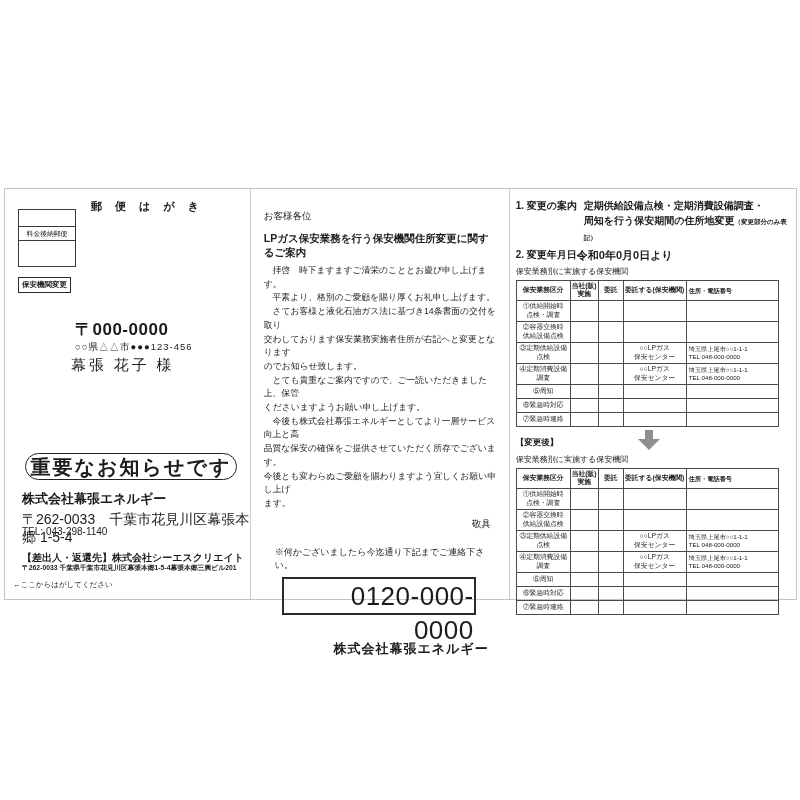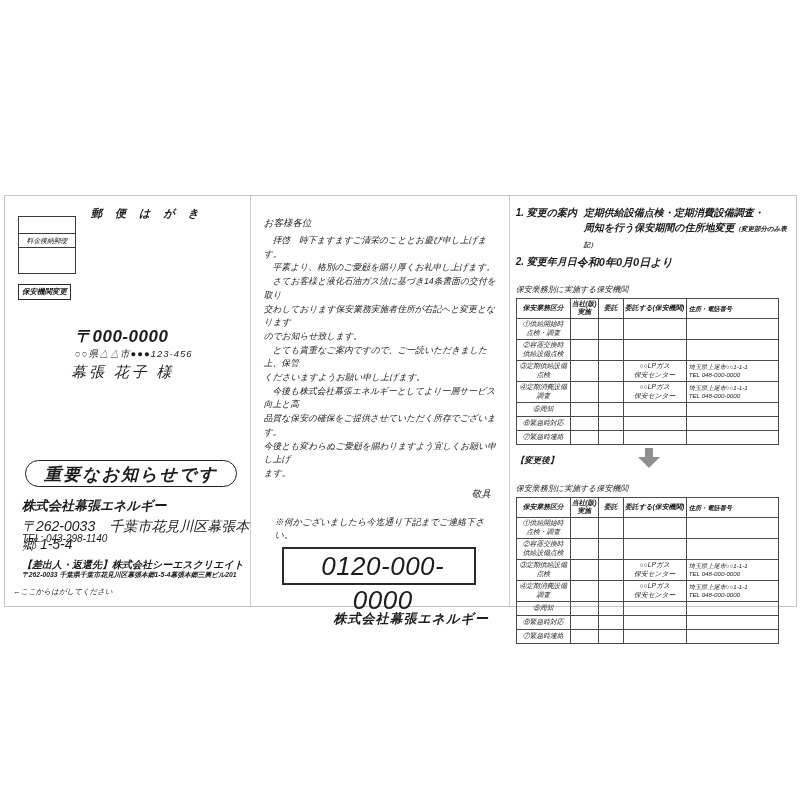--- a/index.html
+++ b/index.html
@@ -1,59 +1,59 @@
 <!DOCTYPE html>
 <html><head>
 <meta charset="utf-8">
 <style>
   html,body{margin:0;padding:0;background:#ffffff;}
   body{width:800px;height:800px;position:relative;font-family:"Liberation Sans",sans-serif;color:#1c1c1c;}
-  .card{position:absolute;left:4px;top:195px;width:791px;height:410px;border:1px solid #c4c4c4;background:#fff;display:flex;font-style:italic;}
+  .card{position:absolute;left:4px;top:188px;width:791px;height:410px;border:1px solid #c4c4c4;background:#fff;display:flex;}
   .panel{position:relative;box-sizing:border-box;height:100%;}
   .panel-left{width:259px;}
   .panel-mid{width:274px;border-left:1px solid #cccccc;}
   .panel-right{width:304px;border-left:1px solid #cccccc;}
   .abs{position:absolute;}
   .pre{white-space:pre-line;}
   
   .hagaki{left:86px;top:10px;font-weight:bold;font-size:11px;letter-spacing:5px;}
   .stampbox{left:13px;top:20px;width:58px;height:58px;border:1px solid #3a3a3a;box-sizing:border-box;}
   .stamp-r1{height:16px;border-bottom:1px solid #3a3a3a;}
   .stamp-r2{height:13px;border-bottom:1px solid #3a3a3a;font-size:6.8px;text-align:center;line-height:13px;}
   .tagbox{left:13px;top:88px;border:1px solid #2a2a2a;font-size:7.5px;font-weight:bold;padding:2px 3px;}
   .zip{left:70px;top:129px;font-weight:bold;font-size:17px;letter-spacing:0.5px;}
   .addr{left:70px;top:152px;font-size:9.5px;letter-spacing:1px;}
   .recipient{left:66px;top:167px;font-size:15px;font-family:"Liberation Serif",serif;letter-spacing:3px;}
-  .pill{left:20px;top:264px;width:212px;height:27px;border:1.5px solid #222;border-radius:16px;text-align:center;line-height:27px;font-weight:bold;font-size:17px;letter-spacing:2px;box-sizing:border-box;}
+  .pill{left:20px;top:264px;width:212px;height:27px;border:1.5px solid #222;border-radius:16px;text-align:center;line-height:27px;font-weight:bold;font-size:20px;letter-spacing:2px;box-sizing:border-box;}
   .company{left:17px;top:301px;font-weight:bold;font-size:13px;}
   .company-postal{left:17px;top:322px;font-size:14px;}
   .company-tel{left:17px;top:337px;font-size:10px;}
   .sender1{left:17px;top:362px;font-size:10px;font-weight:bold;}
   .sender2{left:17px;top:374px;font-size:6.8px;font-weight:bold;}
   .peel{left:8px;top:391px;font-size:7.5px;}
   
   .panel-mid .inner{padding:21px 12px 0 13px;}
   .salutation{font-size:9.5px;}
   .letter-title{margin-top:9px;font-size:10.5px;font-weight:bold;}
   .letter-body{margin-top:4px;font-size:8.8px;line-height:13.7px;}
   .closing{margin-top:7px;text-align:right;padding-right:6px;font-size:9.5px;}
   .contact-note{margin-top:15px;margin-left:11px;font-size:9px;}
-  .phonebox{margin-top:5px;margin-left:18px;width:194px;height:38px;border:2px solid #2a2a2a;box-sizing:border-box;text-align:center;line-height:34px;font-size:26px;letter-spacing:0.5px;padding-left:8px;}
+  .phonebox{margin-top:5px;margin-left:18px;width:194px;height:38px;border:2px solid #2a2a2a;box-sizing:border-box;text-align:right;line-height:34px;font-size:26px;letter-spacing:0.5px;padding-left:8px;}
   .phone-note{margin-top:7px;margin-left:18px;font-size:9px;}
   .signature{margin-top:25px;text-align:right;padding-right:8px;font-weight:bold;font-size:13px;letter-spacing:1px;}
   
   .panel-right .inner{padding:9px 4px 0 6px;}
   .nrow{display:flex;font-weight:bold;font-size:10px;line-height:15px;}
   .nrow .nlabel{flex:0 0 68px;}
   .n1-line2{margin-left:68px;font-weight:bold;font-size:10px;line-height:15px;}
   .small-note{font-size:6.5px;font-weight:bold;}
   .nrow2{margin-top:3px;display:flex;font-weight:bold;font-size:10px;}
   .nrow2 .ndate{font-size:11px;}
   .sec-label{margin-top:12px;font-size:8.5px;font-weight:bold;}
-  .tbl-caption{margin-top:14px;font-size:8px;}
+  .tbl-caption{margin-top:3px;font-size:8px;}
   table.ktable{margin-top:3px;border-collapse:collapse;table-layout:fixed;width:246px;}
   table.ktable th,table.ktable td{border:1px solid #4a4a4a;padding:1px 1px;font-size:6.8px;line-height:1.25;text-align:center;vertical-align:middle;font-weight:normal;}
   table.ktable th{font-weight:bold;height:15px;}
   table.ktable .c0{width:51px;}
   table.ktable .c1{width:25px;}
   table.ktable .c2{width:22px;}
   table.ktable .c3{width:60px;}
   table.ktable .c4{width:88px;font-size:6.2px;text-align:left;padding-left:2px;}
   table.ktable tr.tall td{height:18px;}
   table.ktable tr.short td{height:11px;}
@@ -83,20 +83,21 @@
     <div class="abs company-postal">〒262-0033　千葉市花見川区幕張本郷 1-5-4</div>
     <div class="abs company-tel">TEL: 043-298-1140</div>
     <div class="abs sender1">【差出人・返還先】株式会社シーエスクリエイト</div>
     <div class="abs sender2">〒262-0033 千葉県千葉市花見川区幕張本郷1-5-4幕張本郷三興ビル201</div>
     <div class="abs peel">←ここからはがしてください</div>
   </div>
 
   <div class="panel panel-mid">
     <div class="inner">
       <div class="salutation">お客様各位</div>
+      <div class="letter-title">LPガス保安業務を行う保安機関住所変更に関するご案内</div>
       <div class="letter-body pre">　拝啓　時下ますますご清栄のこととお慶び申し上げます。
 　平素より、格別のご愛顧を賜り厚くお礼申し上げます。
 　さてお客様と液化石油ガス法に基づき14条書面の交付を取り
 交わしております保安業務実施者住所が右記へと変更となります
 のでお知らせ致します。
 　とても貴重なご案内ですので、ご一読いただきました上、保管
 くださいますようお願い申し上げます。
 　今後も株式会社幕張エネルギーとしてより一層サービス向上と高
 品質な保安の確保をご提供させていただく所存でございます。
 今後とも変わらぬご愛顧を賜わりますよう宜しくお願い申し上げ

